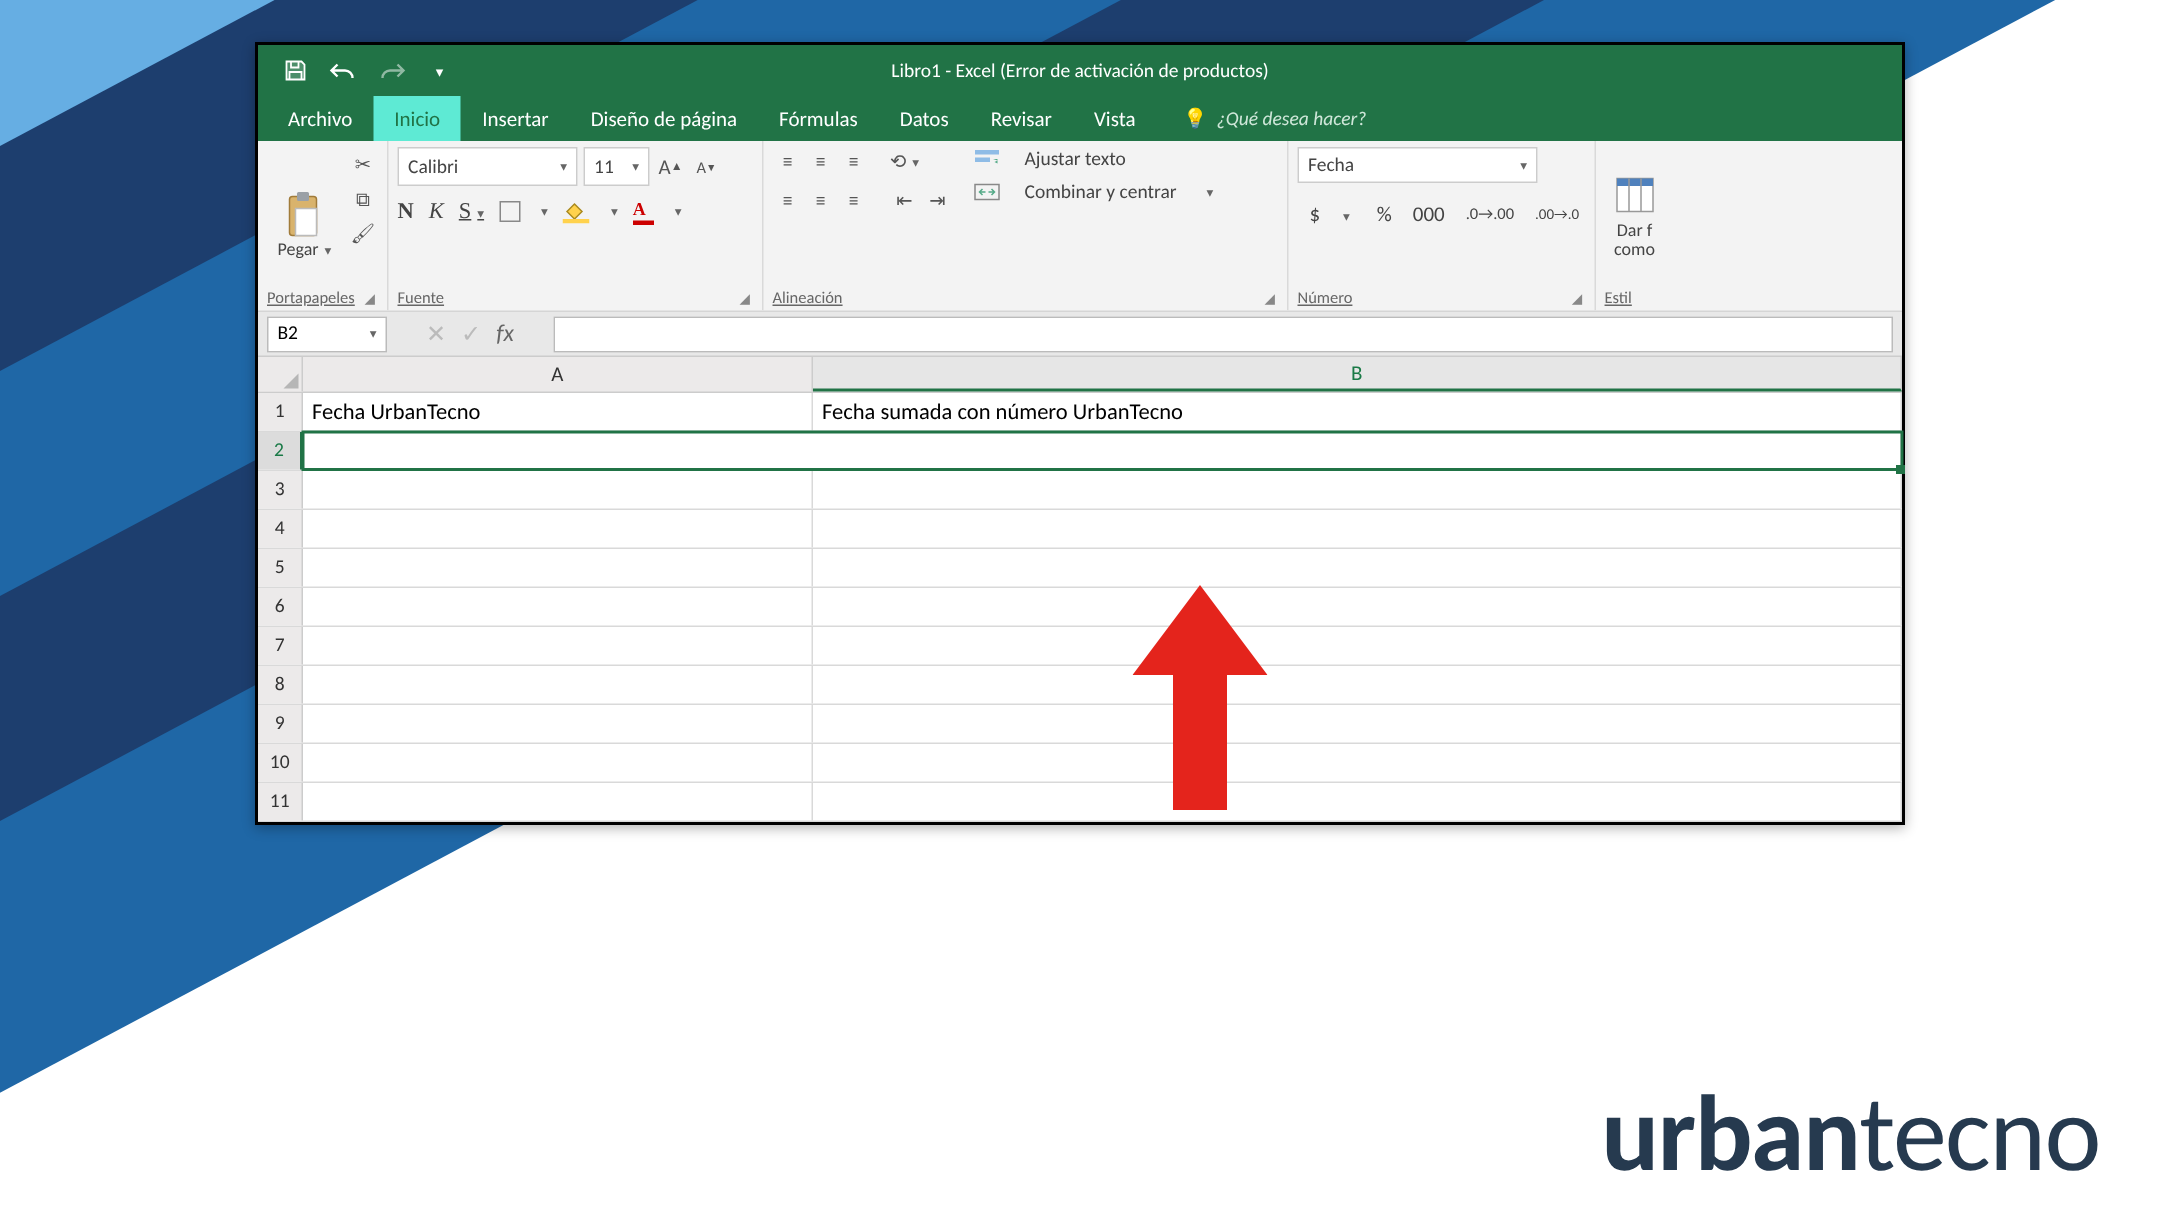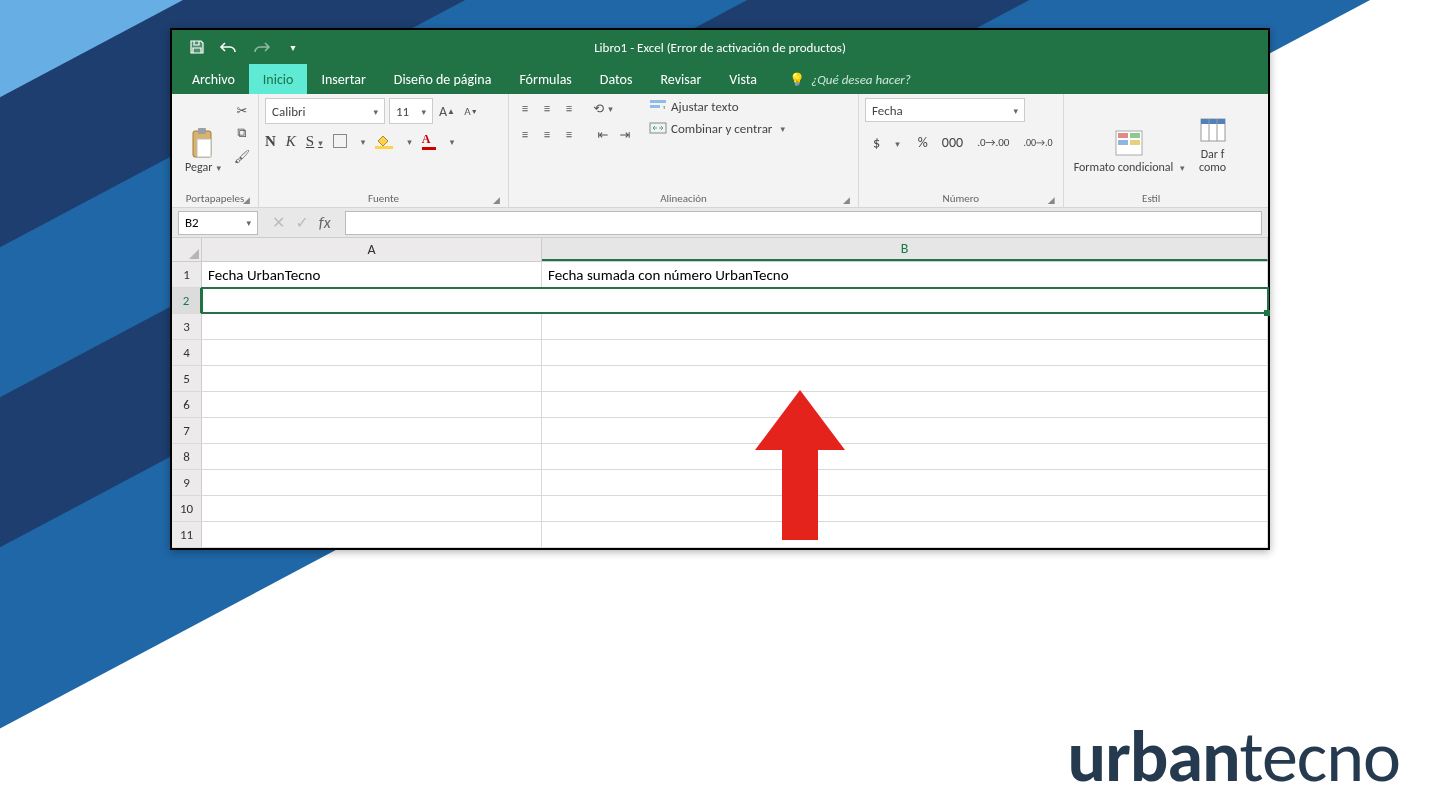--- a/index.html
+++ b/index.html
@@ -100,50 +100,50 @@
     color: #444;
     overflow: hidden;
   }
   .group {
     border-right: 1px solid #d9d9d9;
     display: flex;
     flex-direction: column;
     padding: 4px 6px 0 6px;
   }
   .group-body { flex: 1; display: flex; align-items: flex-start; gap: 4px; }
-  .group-label { text-align: center; font-size: 11px; color: #666; padding: 2px 0; position: relative; }
+  .group-label { text-align: left; font-size: 11px; color: #666; padding: 2px 0; position: relative; text-decoration: underline; }
   .group-label .launcher { position:absolute; right:2px; bottom:2px; font-size:9px; color:#888;}
   .big-btn { display:flex; flex-direction:column; align-items:center; justify-content:flex-end; gap:2px; padding:4px; min-width:50px; height:80px;}
   .big-icon { width:32px; height:32px; display:flex; align-items:center; justify-content:center; }
   .big-btn-label { font-size:12px; text-align:center; line-height:1.1;}
   .col { display:flex; flex-direction:column; gap:3px; justify-content:space-around; padding:2px 0;}
   .small-ic { width:20px; height:20px; display:flex; align-items:center; justify-content:center; font-size:13px; color:#555;}
   .font-row { display:flex; align-items:center; gap:4px;}
   .font-box { border:1px solid #ccc; background:#fff; height:24px; display:flex; align-items:center; padding:12px 6px; font-size:13px;}
   .font-name { width:120px; justify-content:space-between;}
   .font-size { width:44px; justify-content:space-between;}
   .dd-arrow { font-size:9px; color:#666; margin-left:4px;}
   .bold-b { font-weight:bold; font-family:"Times New Roman",serif; font-size:15px;}
   .italic-k { font-style:italic; font-family:"Times New Roman",serif; font-size:15px;}
   .under-s { text-decoration:underline; font-family:"Times New Roman",serif; font-size:15px;}
   .wrap-merge { display:flex; flex-direction:column; gap:6px; margin-left:10px; font-size:13px;}
-  .wm-item { display:flex; align-items:center; gap:4px;}
+  .wm-item { display:flex; align-items:center; gap:16px;}
   .num-box { border:1px solid #ccc; background:#fff; height:24px; width:160px; display:flex; align-items:center; justify-content:space-between; padding:0 6px; font-size:13px;}
   .num-row2 { display:flex; gap:6px; margin-top:6px; font-size:14px; align-items:center;}
   .num-row2 span { padding:2px 4px;}
 
   
   .fx-row {
     height: 30px;
     background:#e8e8e8;
     border-bottom:1px solid #ccc;
     display:flex;
     align-items:center;
     padding:3px 6px;
-    gap:10px;
+    gap:22px;
   }
   .name-box { width:80px; height:24px; background:#fff; border:1px solid #bbb; display:flex; align-items:center; justify-content:space-between; padding:0 6px; font-size:13px;}
   .fx-controls { display:flex; align-items:center; gap:10px; padding:0 4px; color:#888;}
   .fx-bar { flex:1; height:24px; background:#fff; border:1px solid #bbb;}
 
   
   .sheet { background:#fff; }
   .col-headers { display:flex; height:24px; background:#eceaea; border-bottom:1px solid #ccc;}
   .corner { width:30px; border-right:1px solid #ccc; background:#eceaea; position:relative;}
   .corner::after { content:""; position:absolute; right:2px; bottom:2px; width:0; height:0; border-left:10px solid transparent; border-bottom:10px solid #b6b6b6;}
@@ -339,32 +339,20 @@
           <span>000</span>
           <span style="font-size:11px;">.0→.00</span>
           <span style="font-size:10px;">.00→.0</span>
         </div>
       </div>
       <div class="group-label"><span>Número</span><span class="launcher">◢</span></div>
     </div>
 
     <div class="group" style="border-right:none; min-width:120px;">
       <div class="group-body">
-        <div class="big-btn">
-          <div class="big-icon">
-            <svg width="30" height="28" viewBox="0 0 30 28">
-                <rect x="2" y="2" width="26" height="24" fill="#fff" stroke="#aaa"></rect>
-                <rect x="4" y="4" width="10" height="5" fill="#e08a8a"></rect>
-                <rect x="16" y="4" width="10" height="5" fill="#8fc98f"></rect>
-                <rect x="4" y="11" width="10" height="5" fill="#8fb6e0"></rect>
-                <rect x="16" y="11" width="10" height="5" fill="#e6d27a"></rect>
-              </svg>
-          </div>
-          <div class="big-btn-label"><span>Formato condicional</span> <span class="dd-arrow">▾</span></div>
-        </div>
         <div class="big-btn" style="min-width:40px;">
           <div class="big-icon">
             <svg width="26" height="24" viewBox="0 0 26 24">
                 <rect x="1" y="1" width="24" height="22" fill="#fff" stroke="#999"></rect>
                 <rect x="1" y="1" width="24" height="5" fill="#4f81bd"></rect>
                 <line x1="9" y1="1" x2="9" y2="23" stroke="#999"></line>
                 <line x1="17" y1="1" x2="17" y2="23" stroke="#999"></line>
               </svg>
           </div>
           <div class="big-btn-label"><span>Dar f</span><br><span>como</span></div>

